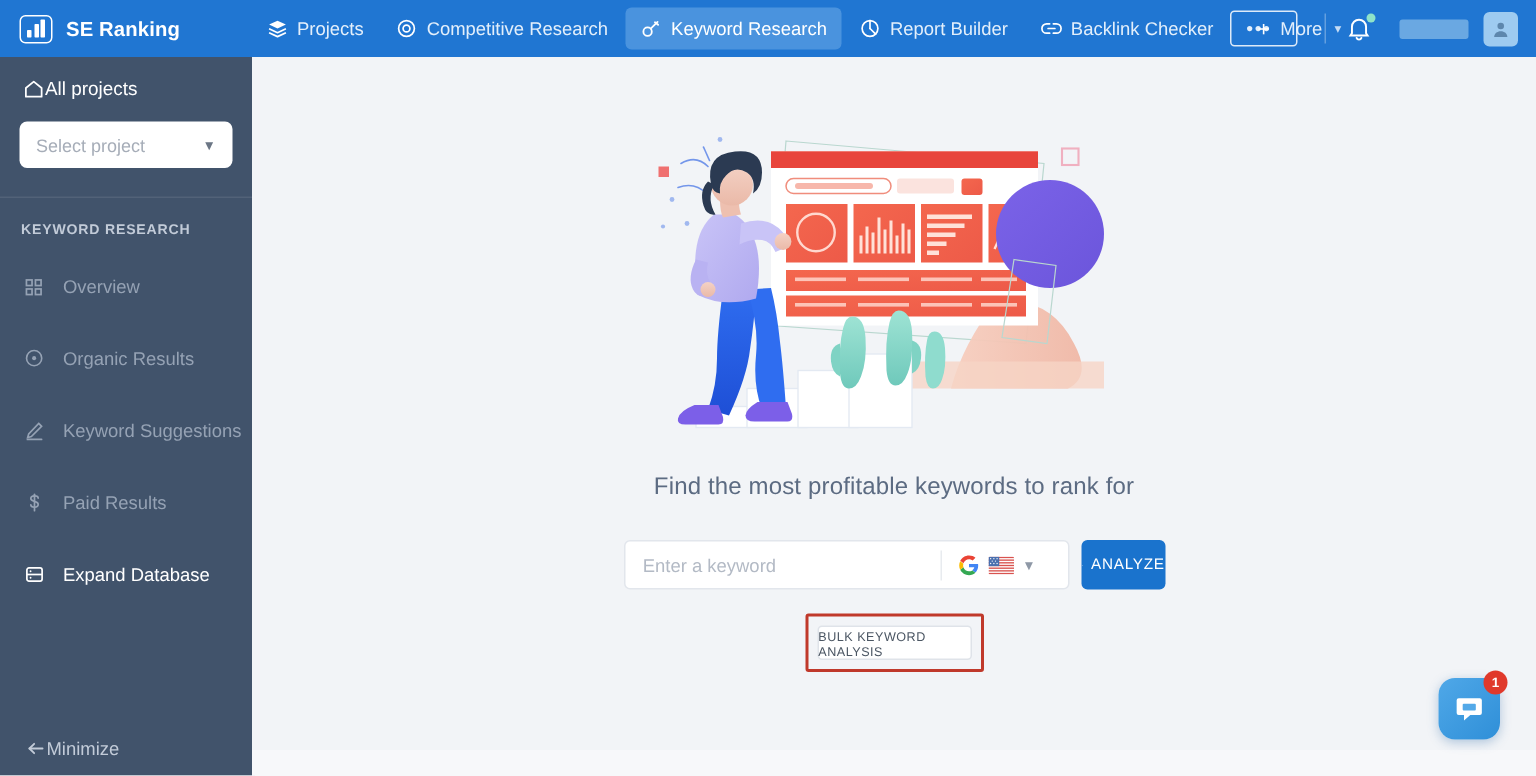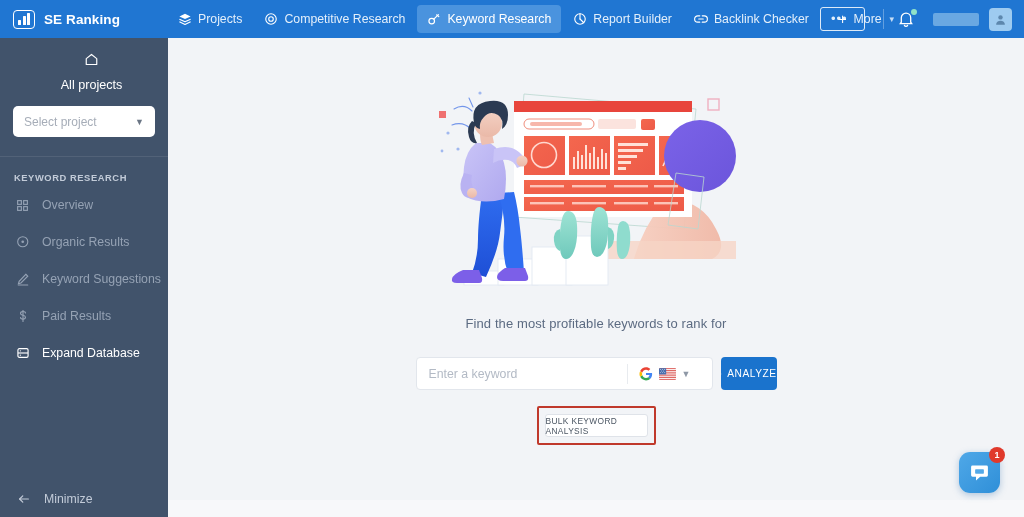--- a/index.html
+++ b/index.html
@@ -65,66 +65,66 @@
     margin-left: 10px; margin-right: 12px;
     display: flex; align-items: center; justify-content: center; cursor: pointer;
   }
 
   
   .sidebar {
     position: absolute; top: 38px; left: 0; width: 168px; height: 479px;
     background: #41536b;
   }
   .all-projects {
-    display: flex; align-items: center; gap: 11px;
-    padding: 14px 0 0 15px; color: #ffffff; font-size: 12.6px; cursor: pointer; flex-direction: column;
+    display: flex; 
+    padding: 14px 0 0 15px; color: #ffffff; font-size: 12.6px; cursor: pointer;
   }
   .select-project {
     margin: 14px 13px 0 13px; height: 31px; background: #ffffff; border-radius: 5px;
     display: flex; align-items: center; justify-content: space-between;
     padding: 0 11px; cursor: pointer;
   }
   .select-project span { color: #a6adb8; font-size: 12px; }
   .select-project .dd-chev { color: #6b7685; font-size: 9px; }
   .side-divider { height: 1px; background: rgba(255,255,255,.09); margin: 19px 0 0 0; }
   .side-section {
     color: #c2cbd8; font-size: 9.4px; letter-spacing: .55px;
     padding: 15px 0 0 14px; font-weight: 600;
   }
   .side-item {
     display: flex; align-items: center; gap: 12px; padding: 0 0 0 15px;
     min-height: 30px; color: #95a2b4; font-size: 12.3px; cursor: pointer;
-    margin-top: 7px;
+    margin-top: 18px;
   }
   .side-item.bright { color: #ffffff; }
   .side-ico { width: 15px; flex: 0 0 15px; display: flex; align-items: center; justify-content: center; }
   .side-label.two-line { line-height: 13px; }
   .minimize {
     position: absolute; bottom: 0; left: 0; width: 168px; height: 36px;
-    display: flex; align-items: center; gap: 13px; padding-left: 16px;
+    display: flex; align-items: center; padding-left: 16px;
     color: #c2cbd8; font-size: 12.3px; cursor: pointer;
   }
 
   
   .main {
     position: absolute; top: 38px; left: 168px; width: 856px; height: 479px;
     background: #f2f4f7;
     display: flex; flex-direction: column; align-items: center;
   }
   .main-bottom-bar {
     position: absolute; bottom: 0; left: 0; width: 856px; height: 17px;
     background: #f7f8fa;
   }
 
   
   .hero { position: relative; width: 320px; height: 205px; margin-top: 43px; }
   .hero svg { display: block; }
 
   .headline {
-    margin-top: 30px; color: #5c6b82; font-size: 13px; font-weight: 400;
+    margin-top: 30px; color: #5c6b82; font-size: 16px; font-weight: 400;
     letter-spacing: .1px;
   }
 
   
   .search-row { margin-top: 26px; display: flex; align-items: center; gap: 8px; }
   .search-box {
     width: 297px; height: 33px; background: #fff; border: 1px solid #e2e6ec; border-radius: 4px;
     display: flex; align-items: center; padding: 0 12px 0 12px;
   }
   .search-box input {

